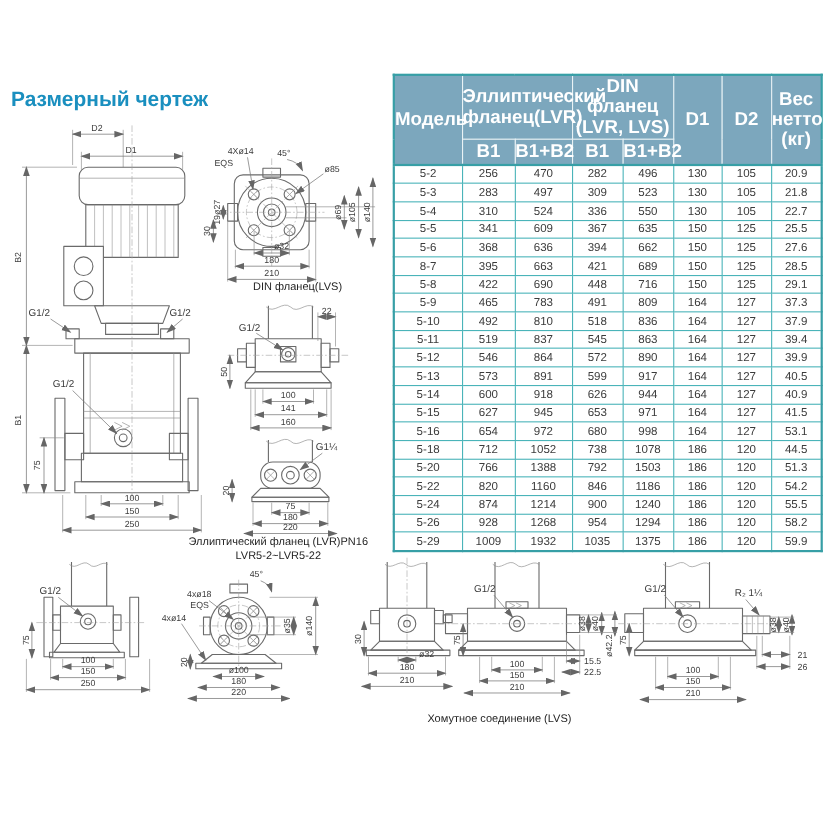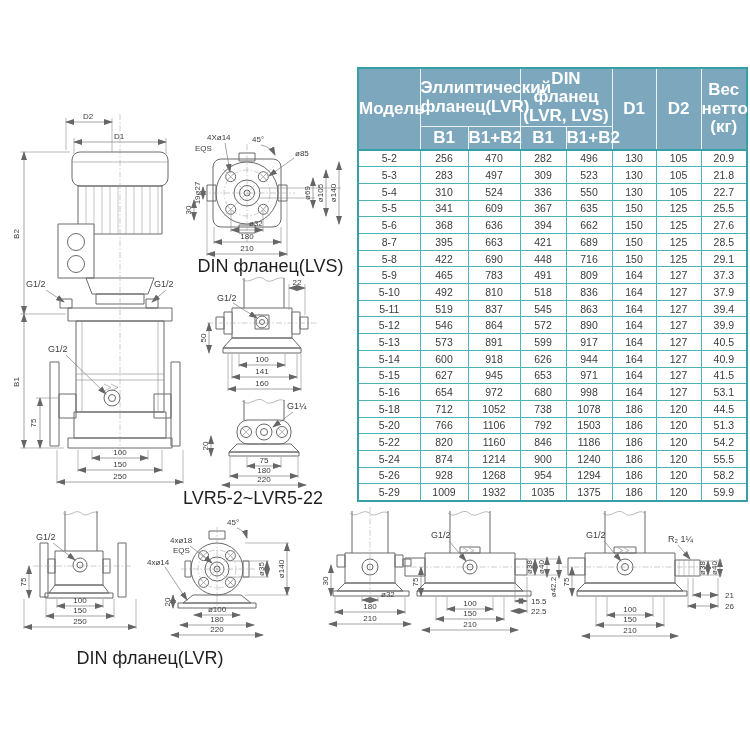--- a/index.html
+++ b/index.html
@@ -13,39 +13,40 @@
                     border:2px solid #379fa6;}
   #spec-table th{background:#7ca7bd;color:#fff;font-weight:bold;font-size:17px;
                  line-height:1.08;border:1px solid #e9f2f5;padding:1px 0;text-align:center;}
   #spec-table thead{border-bottom:2px solid #379fa6;}
   #spec-table td{border:1px solid #4ab4b9;font-size:10.5px;text-align:center;
                  padding:0;height:15.7px;color:#3b3b3b;}
   #note{position:absolute;left:357px;top:459px;width:382px;font-size:11px;
         line-height:1.35;color:#2e2e2e;}
 
   
-  .cap{position:absolute;font-size:18px;color:#1f1f1f;text-align:center;}
+  .cap{position:absolute;font-size:10px;color:#1f1f1f;text-align:center;}
   .ann{position:absolute;font-size:11px;color:#2e2e2e;line-height:1.35;}
 
   
   svg{position:absolute;overflow:visible;}
   .out{stroke:#6a6a6a;stroke-width:1;fill:none;stroke-linejoin:round;}
   .outf{stroke:#6a6a6a;stroke-width:1;fill:#fff;stroke-linejoin:round;}
   .thin{stroke:#8c8c8c;stroke-width:.6;fill:none;}
   .dim{stroke:#7c7c7c;stroke-width:.7;fill:none;}
   .cl{stroke:#a3a3a3;stroke-width:.55;stroke-dasharray:6 2 1.5 2;fill:none;}
   .hatch{stroke:#8c8c8c;stroke-width:.5;}
   svg text{font-family:"Liberation Sans",sans-serif;font-size:8px;fill:#3c3c3c;}
   svg text.big{font-size:9px;}
 </style>
 </head>
 <body>
 
 <div id="page">
 
+  <div id="title">Размерный чертеж</div>
 
 
   <div id="spec-table">
     <table>
       <colgroup>
           <col style="width:62px">
           <col style="width:48px">
           <col style="width:52px">
         <col style="width:46px">
           <col style="width:46px">
@@ -226,21 +227,21 @@
             <td>1052</td>
             <td>738</td>
             <td>1078</td>
             <td>186</td>
             <td>120</td>
             <td>44.5</td>
           </tr>
           <tr>
             <td>5-20</td>
             <td>766</td>
-            <td>1106</td>
+            <td>1388</td>
             <td>792</td>
             <td>1503</td>
             <td>186</td>
             <td>120</td>
             <td>51.3</td>
           </tr>
           <tr>
             <td>5-22</td>
             <td>820</td>
             <td>1160</td>
@@ -494,20 +495,21 @@
     <line class="dim" x1="33" y1="206" x2="101" y2="206" marker-start="url(#as)" marker-end="url(#ae)"></line>
     <text x="67" y="203" text-anchor="middle">180</text>
     <line class="dim" x1="25" y1="215" x2="109" y2="215" marker-start="url(#as)" marker-end="url(#ae)"></line>
     <text x="67" y="212" text-anchor="middle">220</text>
     <line class="thin" x1="50" y1="187" x2="50" y2="198"></line>
       <line class="thin" x1="84" y1="187" x2="84" y2="198"></line>
     <line class="thin" x1="33" y1="187" x2="33" y2="208"></line>
       <line class="thin" x1="101" y1="187" x2="101" y2="208"></line>
   </svg>
   <div class="cap" style="left:133px;top:487px;width:240px;line-height:1.25;">
+    <div>Эллиптический фланец (LVR)PN16</div>
     <div>LVR5-2~LVR5-22</div>
   </div>
 
   <svg style="left:15px;top:503px;" width="318" height="142" viewBox="0 0 318 142">
 
     <path class="out" d="M50,8 v40 M82,8 v40"></path>
     <path class="thin" d="M48,10 c6,6 12,-5 18,0 c6,6 11,-4 17,0"></path>
     <rect class="out" x="40" y="48" width="48" height="34"></rect>
     <rect class="outf" x="25" y="40" width="8" height="54"></rect>
       <rect class="outf" x="103" y="40" width="8" height="54"></rect>
@@ -573,21 +575,20 @@
       <line class="thin" x1="211" y1="74" x2="254" y2="74"></line>
     <line class="dim" x1="158" y1="92" x2="158" y2="105" marker-start="url(#as)" marker-end="url(#ae)"></line>
     <text transform="rotate(-90 155 99)" x="155" y="99" text-anchor="middle">20</text>
     <line class="dim" x1="179" y1="112" x2="225" y2="112" marker-start="url(#as)" marker-end="url(#ae)"></line>
     <text x="202" y="109" text-anchor="middle">ø100</text>
     <line class="dim" x1="165" y1="122" x2="239" y2="122" marker-start="url(#as)" marker-end="url(#ae)"></line>
     <text x="202" y="119" text-anchor="middle">180</text>
     <line class="dim" x1="156" y1="132" x2="248" y2="132" marker-start="url(#as)" marker-end="url(#ae)"></line>
     <text x="202" y="129" text-anchor="middle">220</text>
   </svg>
-  <div class="cap" style="left:55px;top:648px;width:190px;">DIN фланец(LVR)</div>
 
   <svg style="left:325px;top:503px;" width="240" height="142" viewBox="0 0 240 142">
 
     <path class="out" d="M27,8 v42 M63,8 v42"></path>
     <path class="thin" d="M25,10 c6,6 13,-5 19,0 c6,6 13,-4 19,0"></path>
     <rect class="out" x="20" y="50" width="50" height="30"></rect>
     <circle class="out" cx="45" cy="64" r="8"></circle>
       <circle class="out" cx="45" cy="64" r="3"></circle>
     <rect class="out" x="12" y="52" width="8" height="12"></rect>
       <rect class="out" x="70" y="52" width="8" height="12"></rect>
@@ -642,20 +643,21 @@
     <text x="145" y="103" text-anchor="middle">100</text>
     <line class="dim" x1="111" y1="116" x2="179" y2="116" marker-start="url(#as)" marker-end="url(#ae)"></line>
     <text x="145" y="113" text-anchor="middle">150</text>
     <line class="dim" x1="97" y1="127" x2="193" y2="127" marker-start="url(#as)" marker-end="url(#ae)"></line>
     <text x="145" y="124" text-anchor="middle">210</text>
     <line class="thin" x1="122" y1="94" x2="122" y2="108"></line>
       <line class="thin" x1="168" y1="94" x2="168" y2="108"></line>
     <line class="thin" x1="111" y1="94" x2="111" y2="118"></line>
       <line class="thin" x1="179" y1="94" x2="179" y2="118"></line>
   </svg>
+  <div class="cap" style="left:354px;top:648px;width:200px;">Хомутное соединение (LVS)</div>
 
   <svg style="left:560px;top:503px;" width="190" height="142" viewBox="0 0 190 142">
     <path class="out" d="M45,8 v42 M85,8 v42"></path>
     <path class="thin" d="M43,10 c7,7 14,-6 21,0 c7,7 14,-5 21,0"></path>
     <rect class="out" x="25" y="50" width="90" height="30"></rect>
     <rect class="out" x="54" y="44" width="22" height="6"></rect>
     <path class="thin" d="M58,45 l5,2.5 -5,2.5 M64,45 l5,2.5 -5,2.5"></path>
     <circle class="out" cx="65" cy="64" r="8"></circle>
       <circle class="out" cx="65" cy="64" r="3.5"></circle>
     <rect class="out" x="8" y="55" width="17" height="17"></rect>

